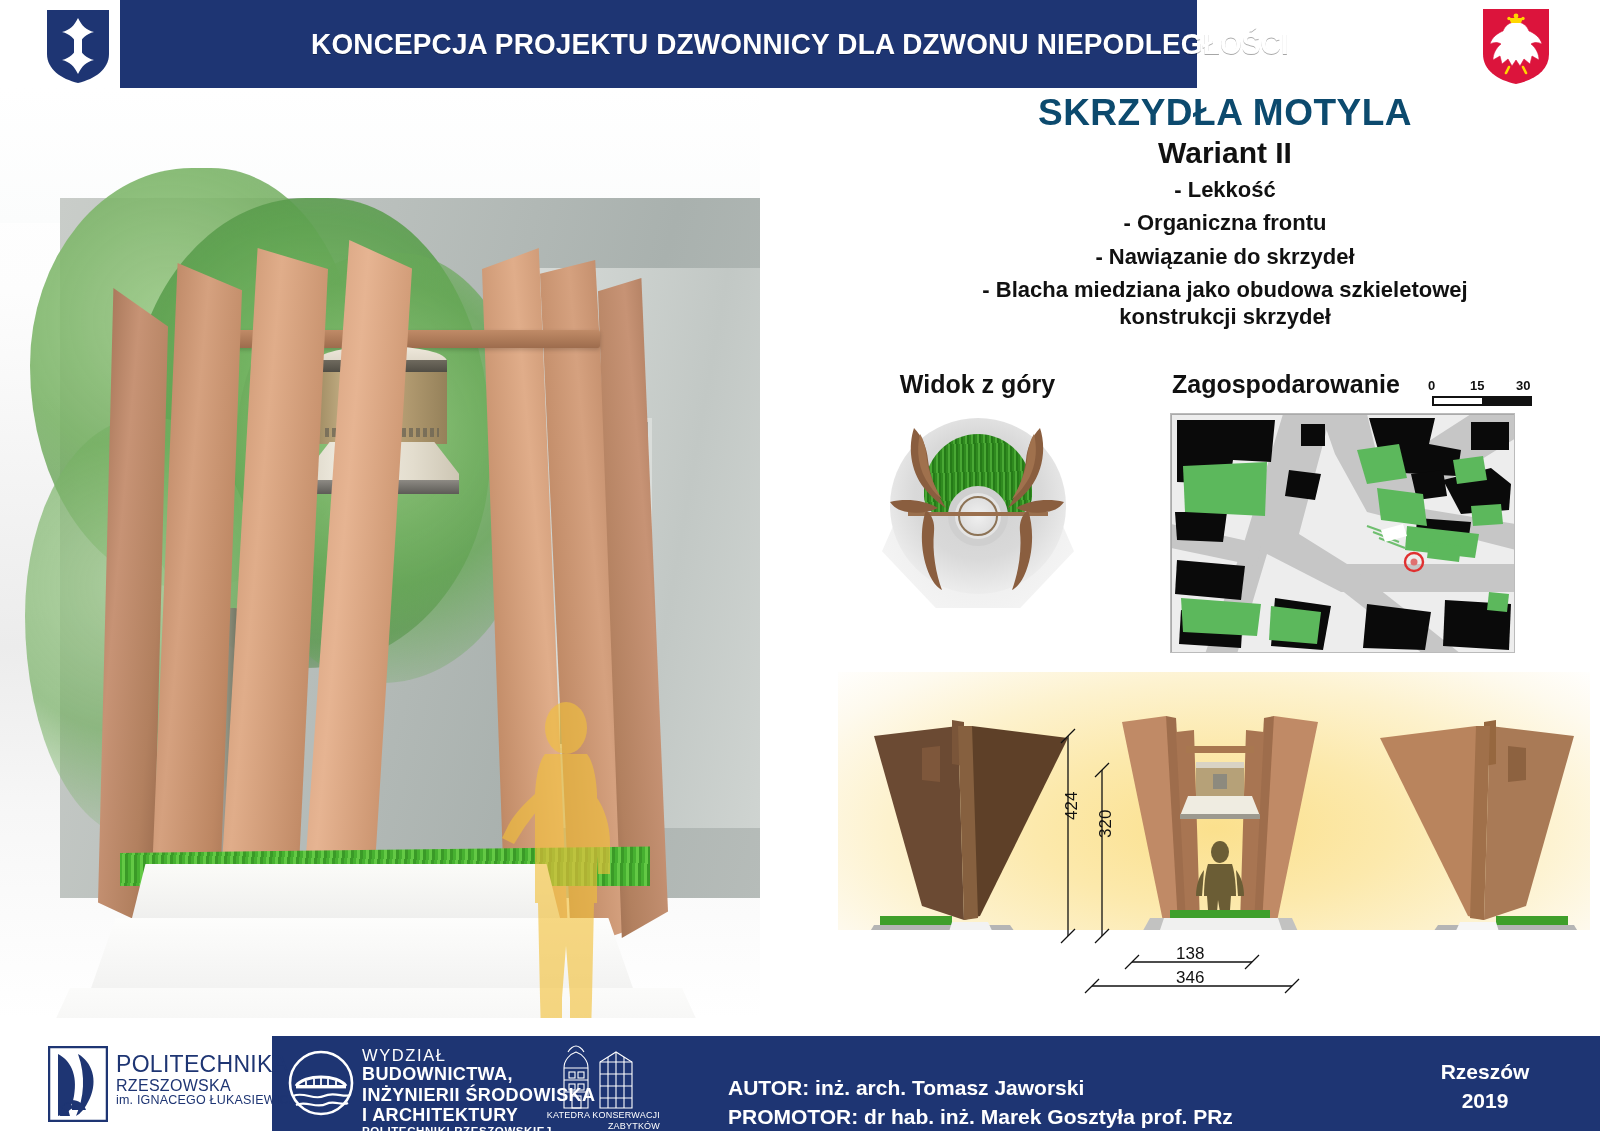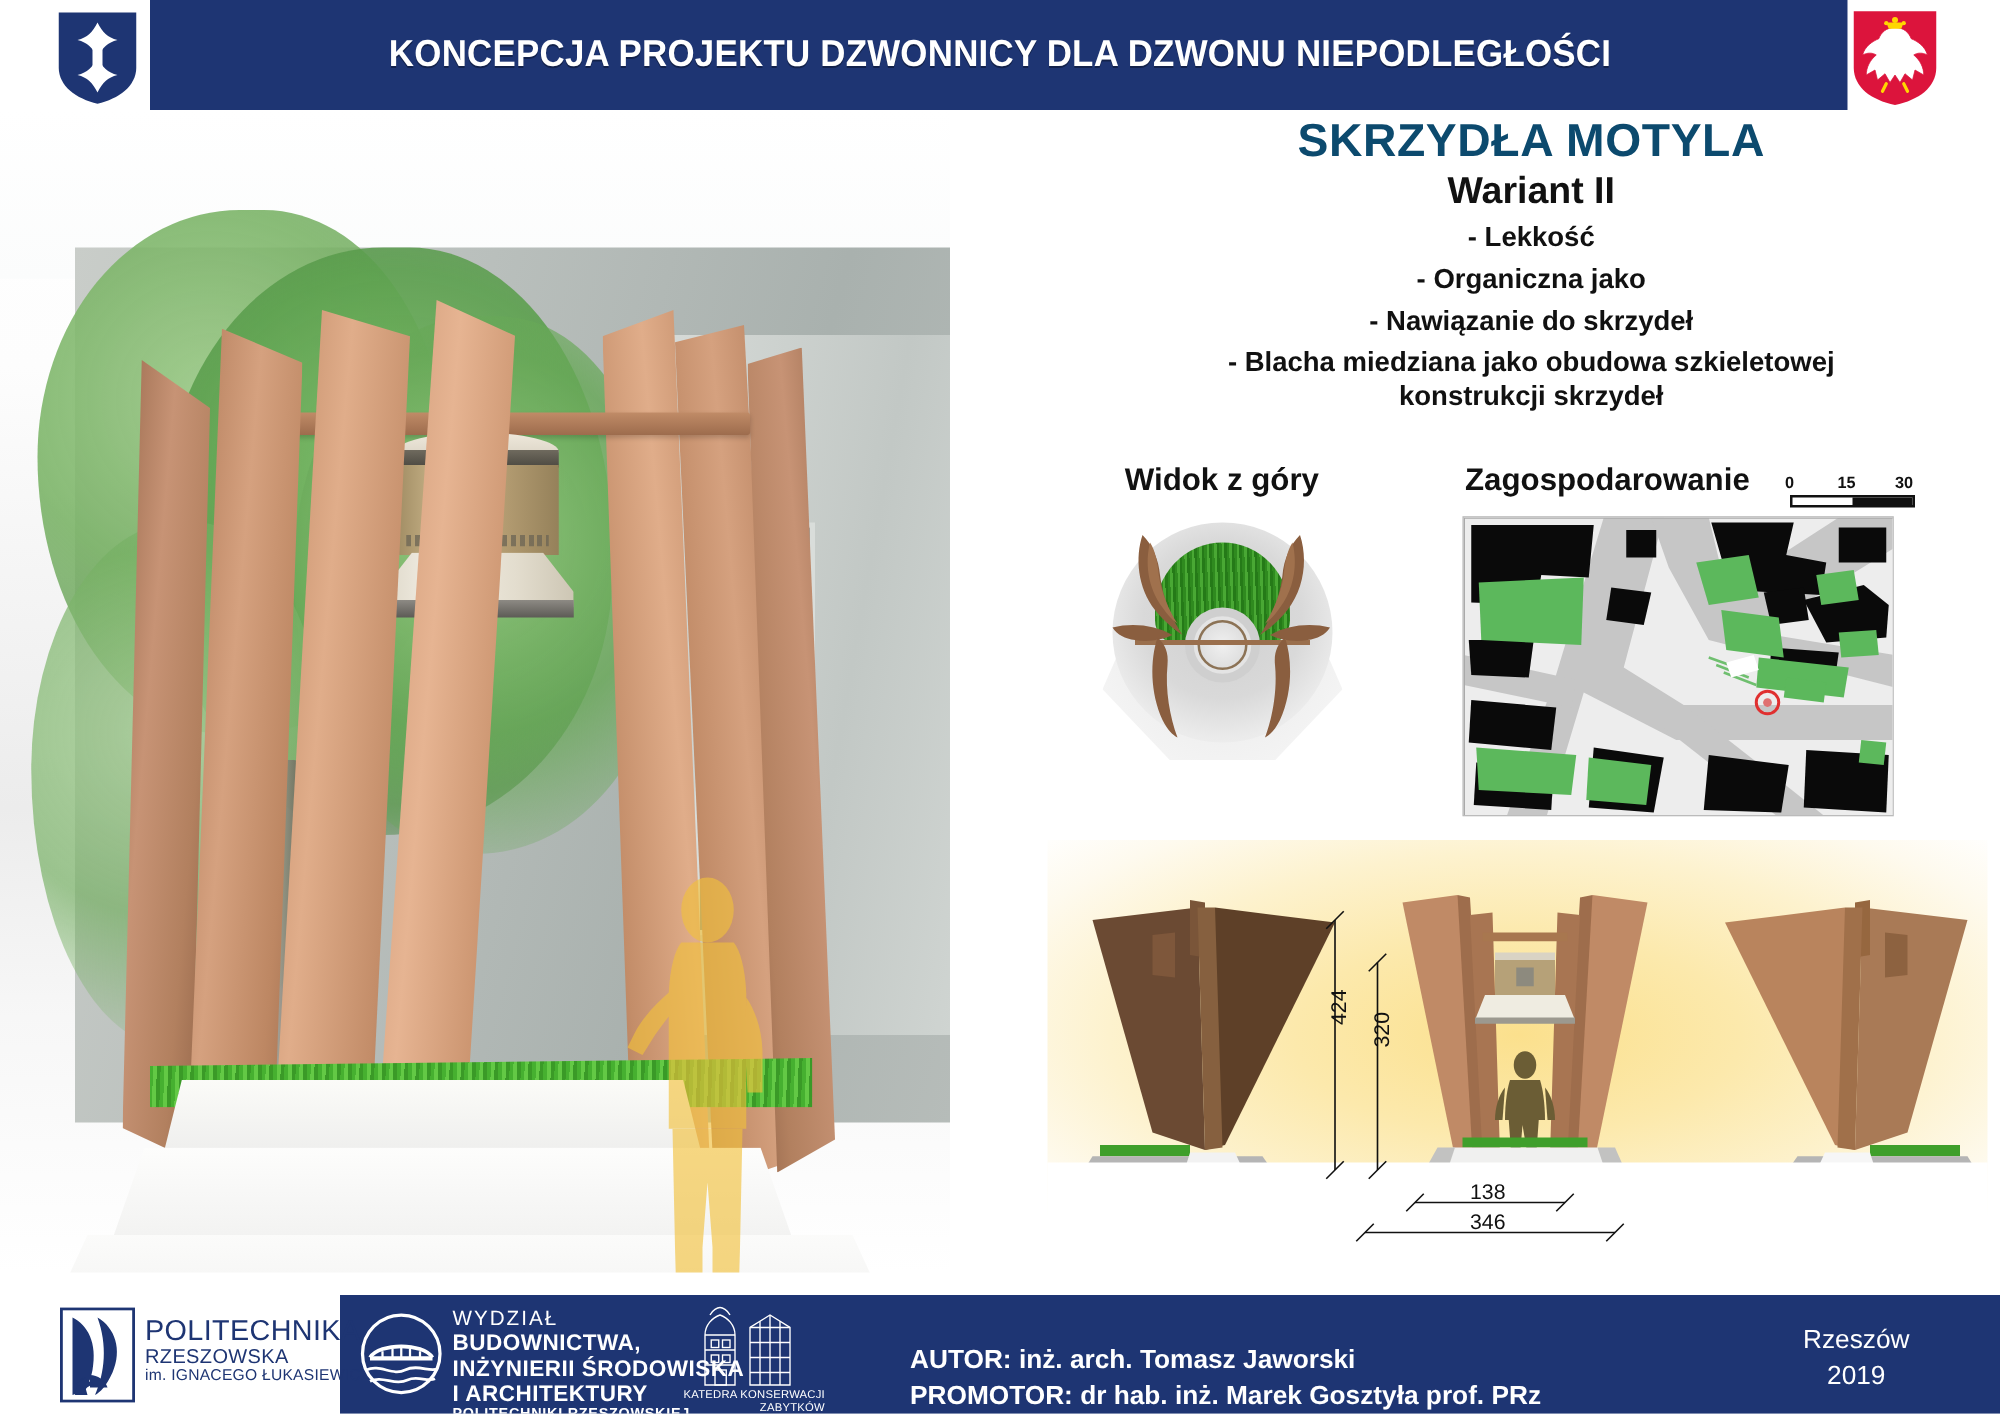--- a/index.html
+++ b/index.html
@@ -6,21 +6,21 @@
   html, body {
     width: 1600px; height: 1131px;
     background: #ffffff;
     font-family: "Liberation Sans", sans-serif;
     overflow: hidden;
   }
   #poster { position: relative; width: 1600px; height: 1131px; background: #fff; }
 
   
   .header {
-    position: absolute; left: 0; top: 0; width: 1600px; height: 88px;
+    position: absolute; left: 0; top: 0; width: 1319px; height: 88px;
     background: #1e3573;
   }
   .header-notch-l {
     position: absolute; left: 0; top: 0; width: 120px; height: 88px;
     background: #ffffff;
   }
   .header-notch-r {
     position: absolute; right: 0; top: 0; width: 122px; height: 88px;
     background: #ffffff;
   }
@@ -290,21 +290,21 @@
     position: absolute; left: 540px; top: 88px; width: 120px; text-align: right;
     color: #ffffff; font-size: 9px; line-height: 1.25; letter-spacing: .2px;
   }
 
   .authors {
     position: absolute; left: 728px; top: 52px; color: #ffffff;
     font-size: 21px; font-weight: bold; line-height: 1.38;
   }
   .city {
     position: absolute; left: 1430px; top: 36px; color: #ffffff;
-    font-size: 21px; font-weight: normal; line-height: 1.38; text-align: center; width: 110px;
+    font-size: 21px; font-weight: bold; line-height: 1.38; text-align: center; width: 110px;
   }
 </style>
 </head>
 <body>
 
 <div id="poster">
 
   <div class="header">
     <div class="header-notch-l"></div>
     <div class="header-notch-r"></div>
@@ -385,21 +385,21 @@
         <ellipse cx="51" cy="378" rx="14" ry="9"></ellipse>
         <ellipse cx="81" cy="378" rx="14" ry="9"></ellipse>
       </g>
     </svg>
   </div>
 
   <div class="title-block">
     <div class="tb-h1">SKRZYDŁA MOTYLA</div>
     <div class="tb-h2">Wariant II</div>
     <div class="tb-li">- Lekkość</div>
-    <div class="tb-li">- Organiczna jako</div>
+    <div class="tb-li">- Organiczna frontu</div>
     <div class="tb-li">- Nawiązanie do skrzydeł</div>
     <div class="tb-li">- Blacha miedziana jako obudowa szkieletowej</div>
     <div class="tb-li" style="margin-top:0">konstrukcji skrzydeł</div>
   </div>
 
   <div class="sec-label" style="left:870px; top:370px; width:215px; text-align:center;">Widok z góry</div>
 
   <div class="topview">
     <div class="tv-fan"></div>
     <div class="tv-halo"></div>

